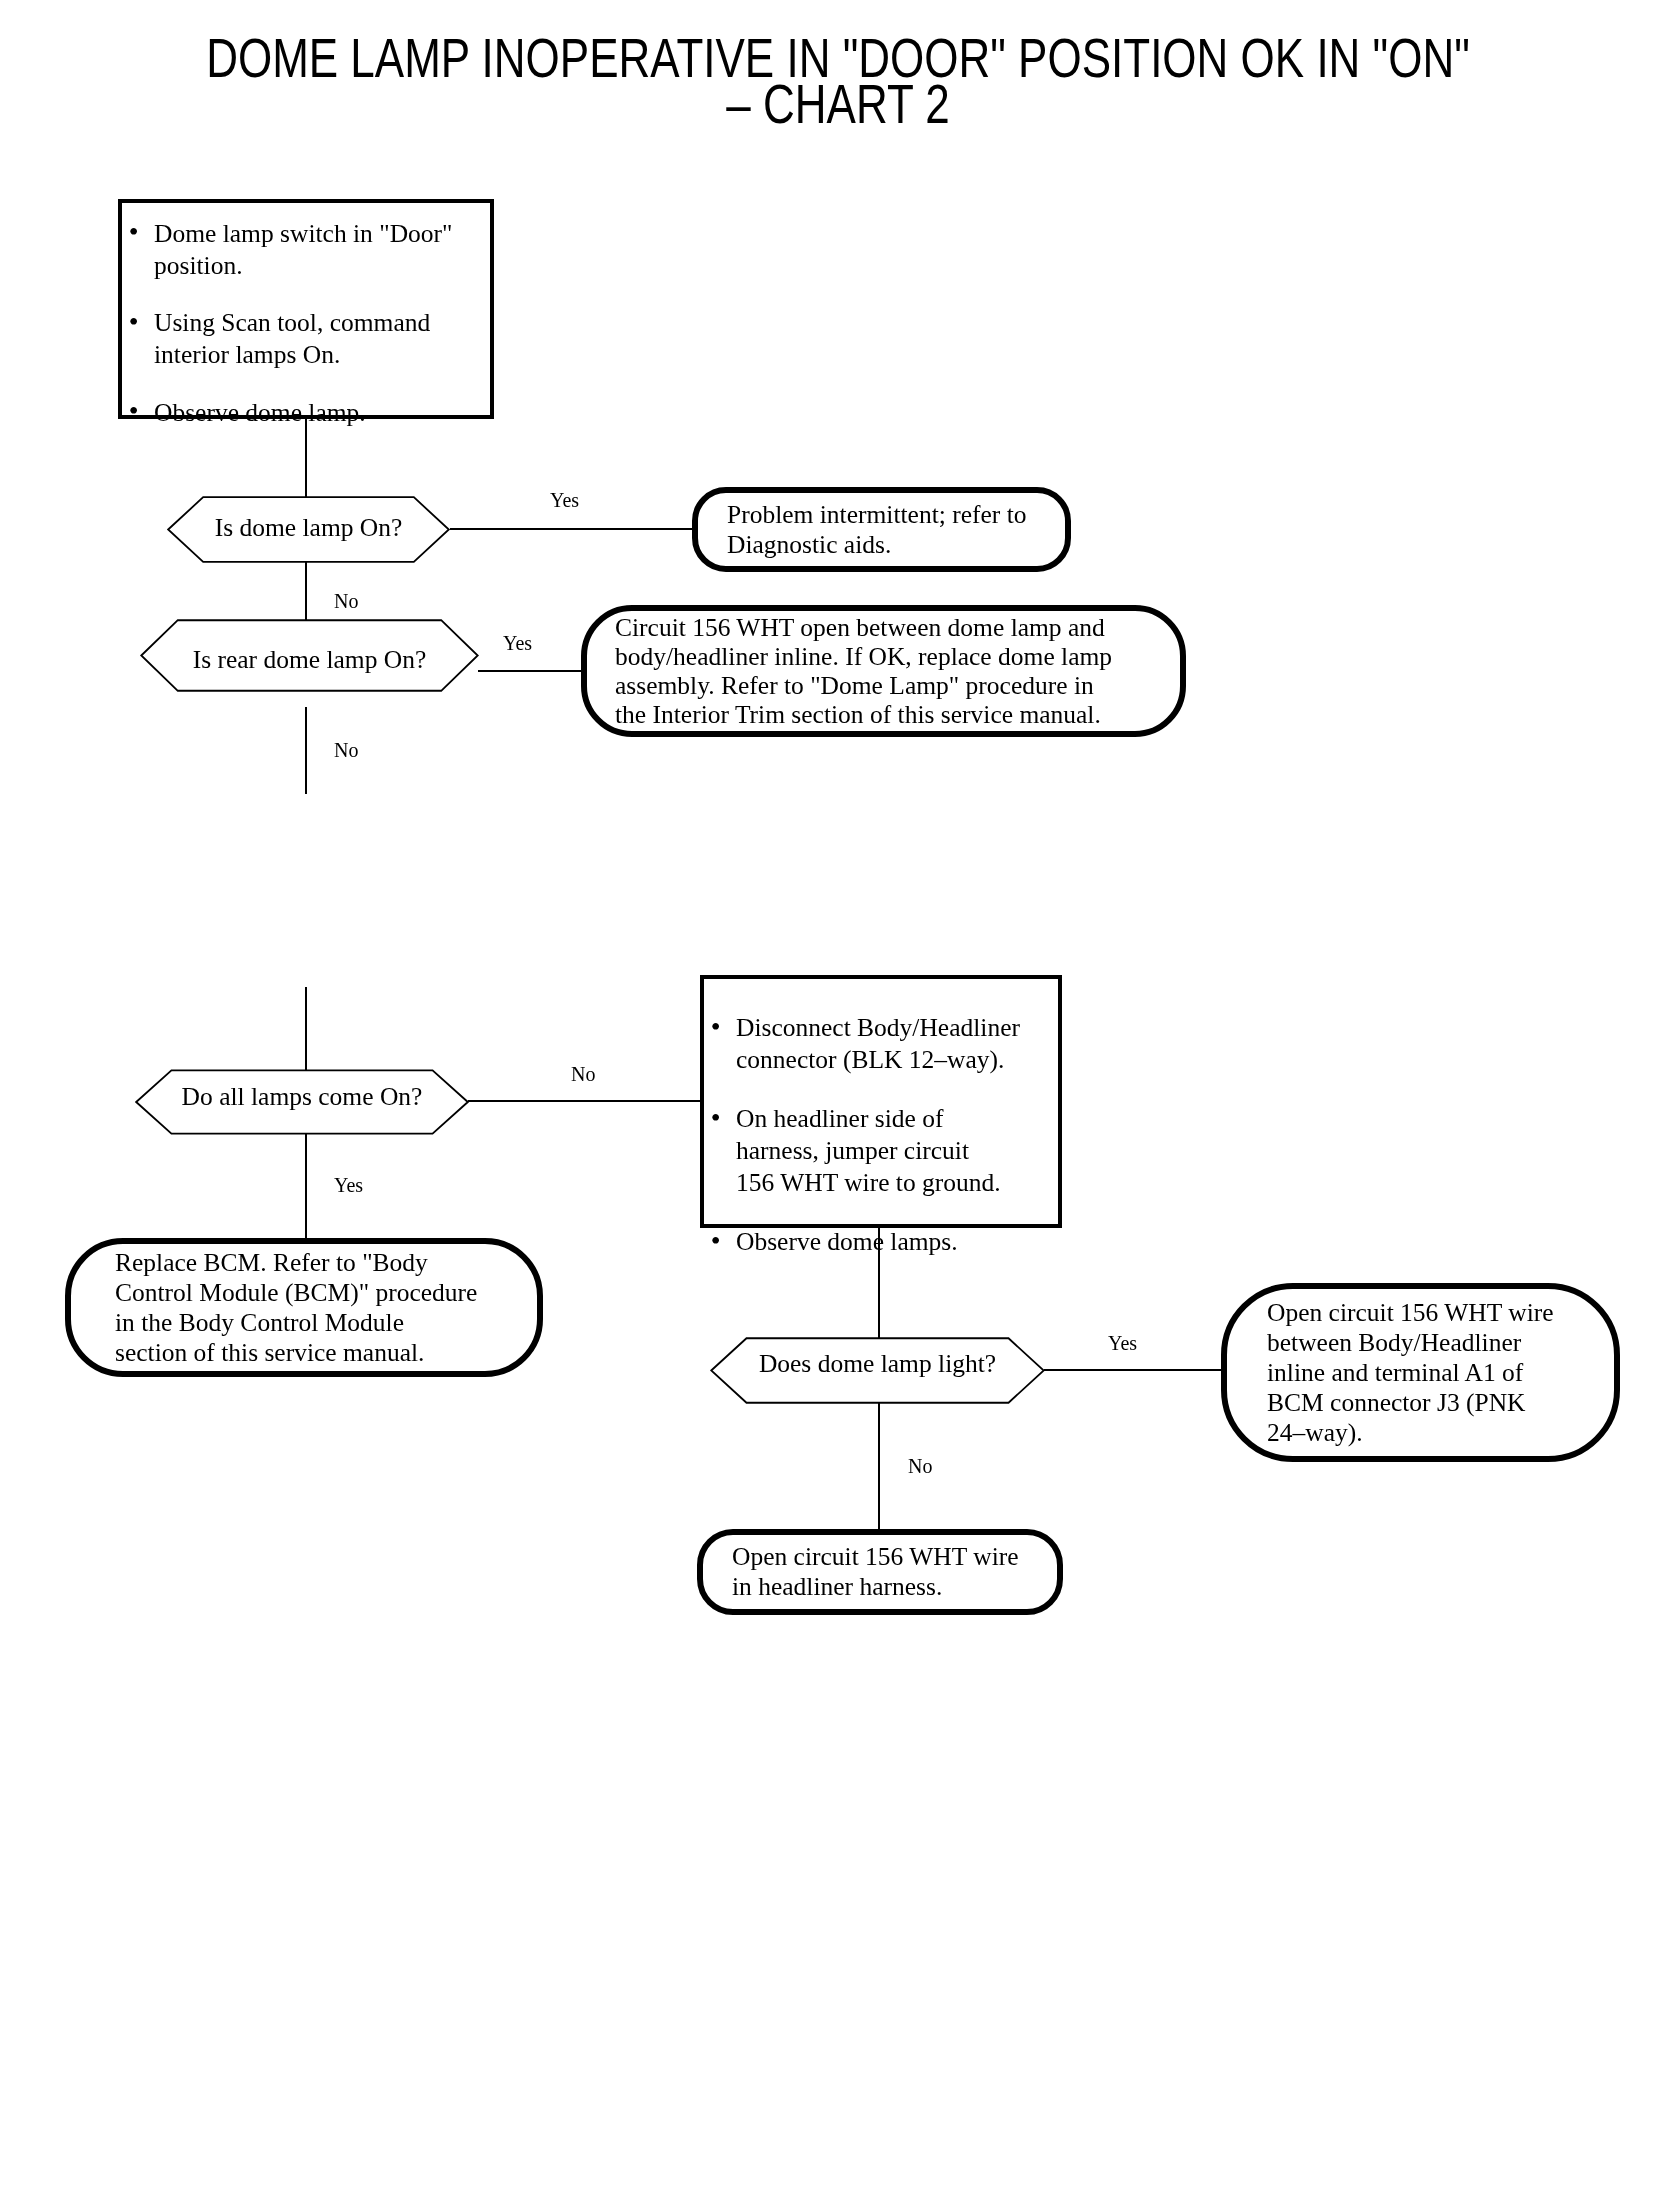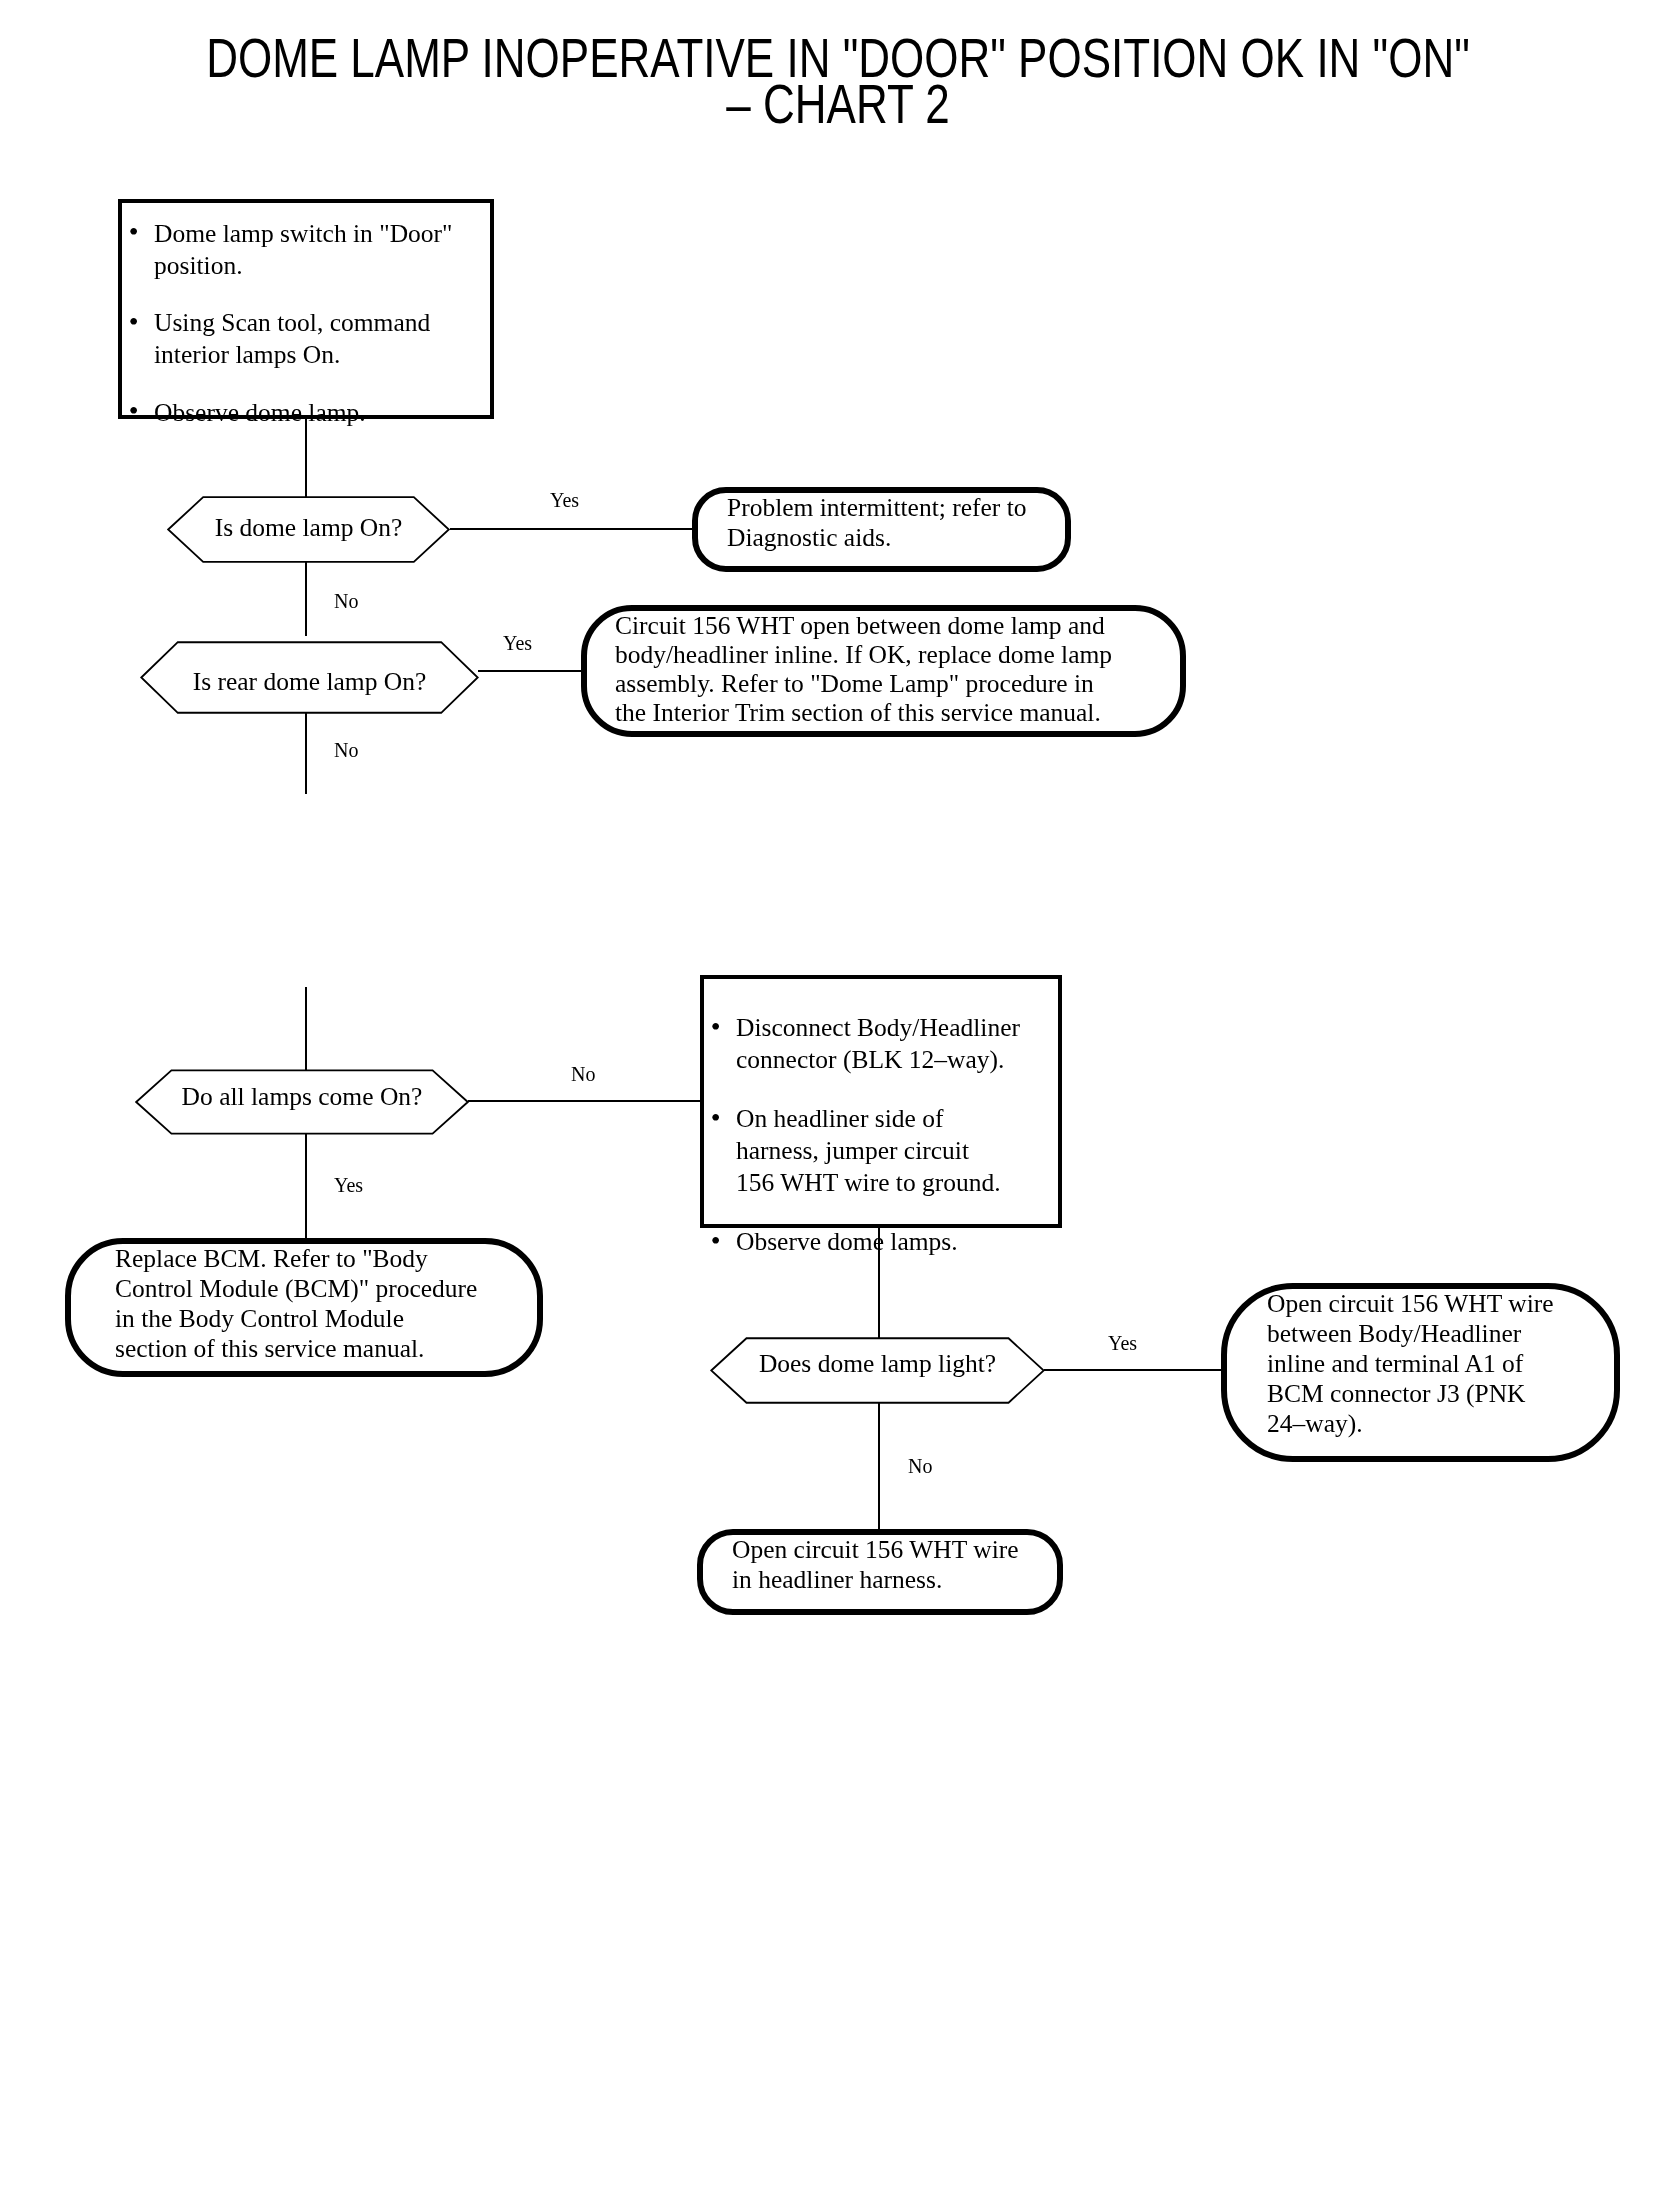--- a/index.html
+++ b/index.html
@@ -76,20 +76,21 @@
     text-align: left;
     padding-bottom: 2.4px;
   }
 
   
   .terminal {
     position: absolute;
     background: #fff;
     border: 6px solid #000;
     display: flex;
+    align-items: center;
   }
   .terminal-text {
     font-size: 25.5px;
     line-height: 30px;
     white-space: pre-line;
   }
 </style>
 </head>
 <body>
 
@@ -134,21 +135,21 @@
       <polygon points="2,55.5 60,2 409,2 467,55.5 409,109 60,109" fill="#fff" stroke="#000" stroke-width="3"></polygon>
     </svg>
     <div class="hex-label">Is dome lamp On?</div>
   </div>
 
   <div class="terminal" style="left:692px;top:487px;width:379px;height:85px;border-radius:34px;padding-left:29px;padding-right:12px">
     <div class="terminal-text">Problem intermittent; refer to
 Diagnostic aids.</div>
   </div>
 
-  <div class="hex" style="left:140px;top:641px;width:339px;height:85px">
+  <div class="hex" style="left:140px;top:619px;width:339px;height:85px">
     <svg width="339" height="73" viewBox="0 0 557 120">
       <polygon points="2,60 62,2 495,2 555,60 495,118 62,118" fill="#fff" stroke="#000" stroke-width="3"></polygon>
     </svg>
     <div class="hex-label">Is rear dome lamp On?</div>
   </div>
 
   <div class="terminal" style="left:581px;top:605px;width:605px;height:132px;border-radius:51px;padding-left:28px;padding-right:14.6px">
     <div class="terminal-text" style="line-height:29px">Circuit 156 WHT open between dome lamp and
 body/headliner inline. If OK, replace dome lamp
 assembly. Refer to "Dome Lamp" procedure in

